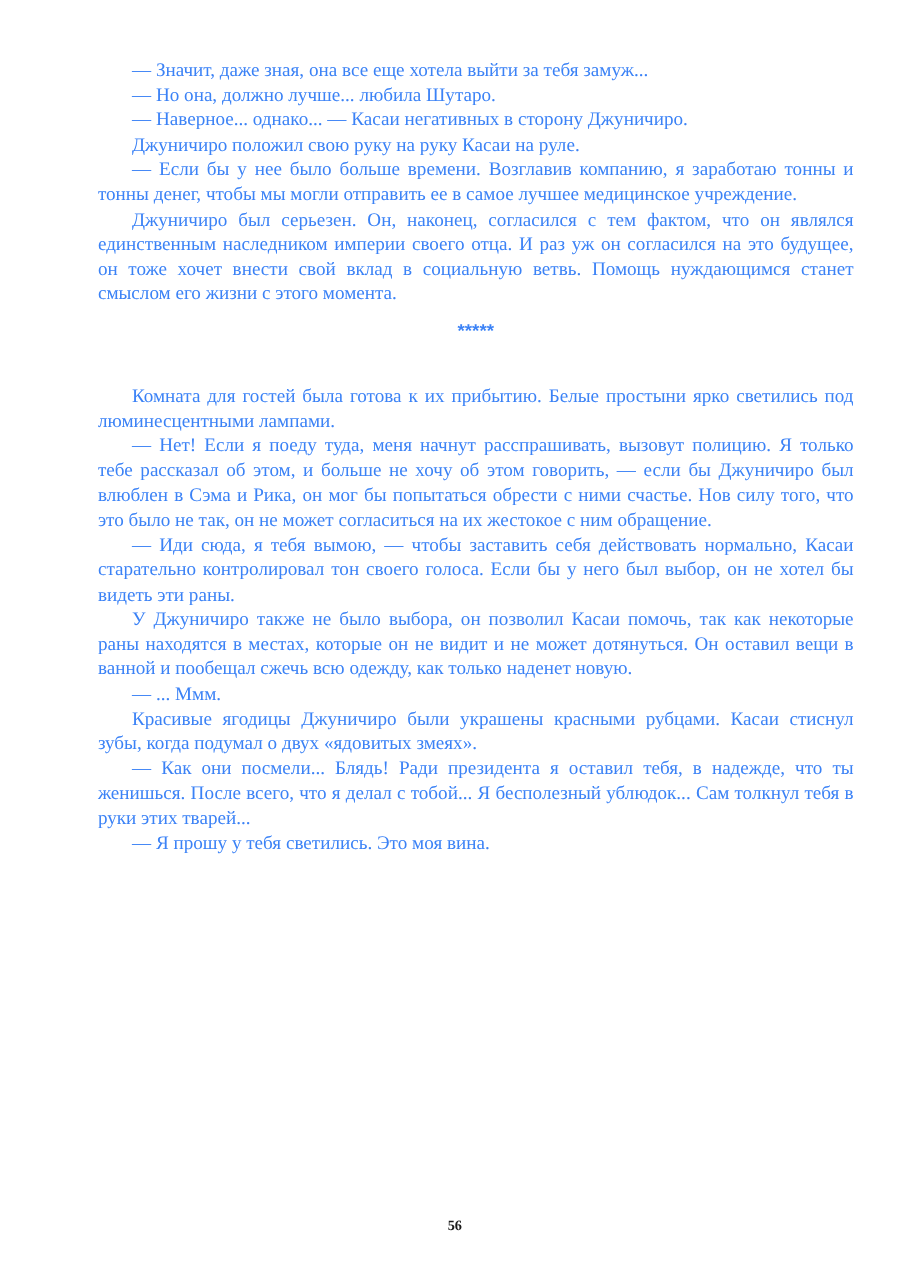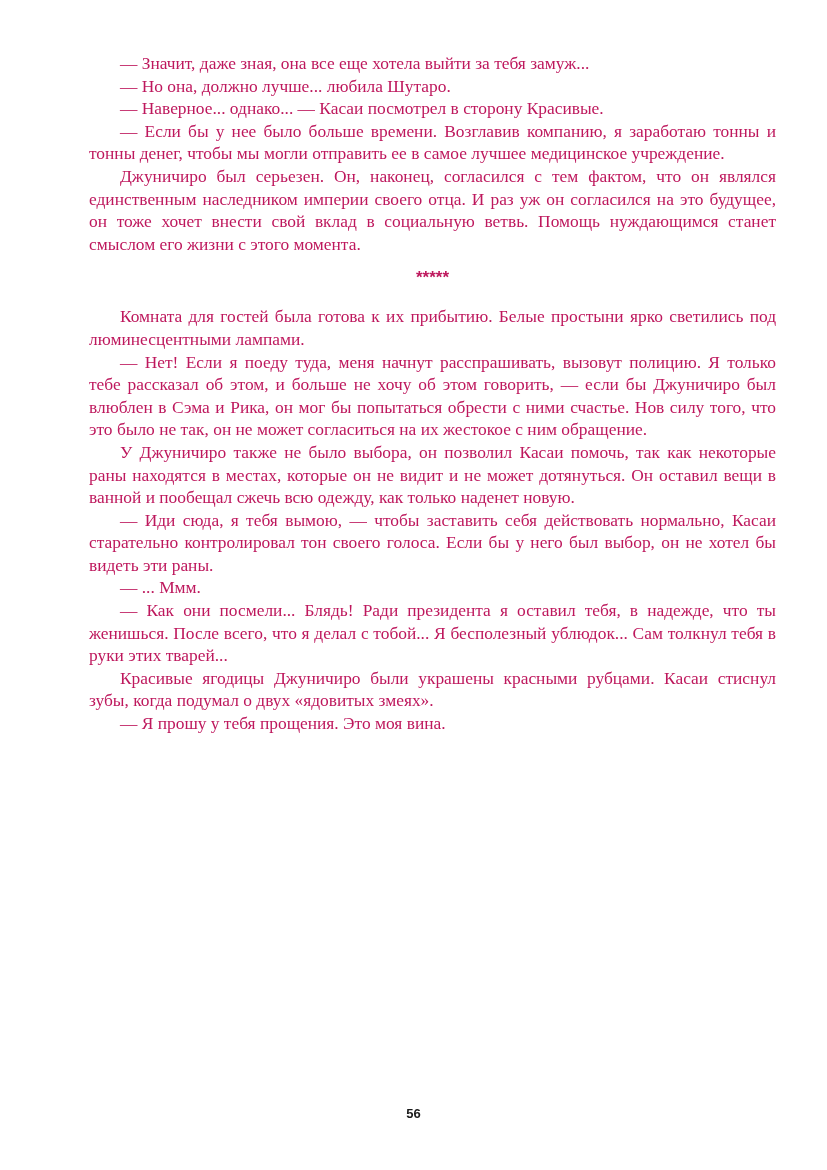--- a/index.html
+++ b/index.html
@@ -11,21 +11,21 @@
       width: 827px;
       height: 1170px;
       position: relative;
       overflow: hidden;
     }
     .page {
       position: absolute;
       left: 89px;
       top: 52px;
       width: 687px;
-      color: #be185d;
+      color: #3b82f6;
       font-family: "Liberation Serif", "DejaVu Serif", serif;
       font-size: 17.4px;
       line-height: 22.6px;
     }
     .para {
       margin: 0;
       text-indent: 31px;
       text-align: justify;
       text-align-last: left;
     }
@@ -33,52 +33,54 @@
       margin: 12px 0 0 0;
       height: 38px;
       text-align: center;
       font-size: 17px;
       letter-spacing: 0px;
       font-family: "Liberation Sans", "DejaVu Sans", sans-serif;
       font-weight: bold;
       line-height: 22px;
     }
     .section {
+      margin-top: 20px;
     }
     .page-number {
       position: absolute;
       left: 0;
       width: 827px;
       top: 1106px;
       text-align: center;
-      font-family: Liberation Sans, sans-serif;
+      font-family: Liberation Serif, serif;
       font-weight: bold;
       font-size: 13px;
       color: #1a1a1a;
     }
   </style>
 </head>
 <body>
 
 <div class="page">
   <div class="section" style="margin-top:0">
     <p class="para">— Значит, даже зная, она все еще хотела выйти за тебя замуж...</p>
     <p class="para">— Но она, должно лучше... любила Шутаро.</p>
-    <p class="para">— Наверное... однако... — Касаи посмотрел в сторону Красивые.</p>
+    <p class="para">— Наверное... однако... — Касаи негативных в сторону Джуничиро.</p>
+    <p class="para">Джуничиро положил свою руку на руку Касаи на руле.</p>
     <p class="para">— Если бы у нее было больше времени. Возглавив компанию, я заработаю тонны и тонны денег, чтобы мы могли отправить ее в самое лучшее медицинское учреждение.</p>
     <p class="para">Джуничиро был серьезен. Он, наконец, согласился с тем фактом, что он являлся единственным наследником империи своего отца. И раз уж он согласился на это будущее, он тоже хочет внести свой вклад в социальную ветвь. Помощь нуждающимся станет смыслом его жизни с этого момента.</p>
   </div>
 
   <div class="separator">*****</div>
 
   <div class="section">
     <p class="para">Комната для гостей была готова к их прибытию. Белые простыни ярко светились под люминесцентными лампами.</p>
     <p class="para">— Нет! Если я поеду туда, меня начнут расспрашивать, вызовут полицию. Я только тебе рассказал об этом, и больше не хочу об этом говорить, — если бы Джуничиро был влюблен в Сэма и Рика, он мог бы попытаться обрести с ними счастье. Нов силу того, что это было не так, он не может согласиться на их жестокое с ним обращение.</p>
+    <p class="para">— Иди сюда, я тебя вымою, — чтобы заставить себя действовать нормально, Касаи старательно контролировал тон своего голоса. Если бы у него был выбор, он не хотел бы видеть эти раны.</p>
     <p class="para">У Джуничиро также не было выбора, он позволил Касаи помочь, так как некоторые раны находятся в местах, которые он не видит и не может дотянуться. Он оставил вещи в ванной и пообещал сжечь всю одежду, как только наденет новую.</p>
-    <p class="para">— Иди сюда, я тебя вымою, — чтобы заставить себя действовать нормально, Касаи старательно контролировал тон своего голоса. Если бы у него был выбор, он не хотел бы видеть эти раны.</p>
     <p class="para">— ... Ммм.</p>
+    <p class="para">Красивые ягодицы Джуничиро были украшены красными рубцами. Касаи стиснул зубы, когда подумал о двух «ядовитых змеях».</p>
     <p class="para">— Как они посмели... Блядь! Ради президента я оставил тебя, в надежде, что ты женишься. После всего, что я делал с тобой... Я бесполезный ублюдок... Сам толкнул тебя в руки этих тварей...</p>
-    <p class="para">Красивые ягодицы Джуничиро были украшены красными рубцами. Касаи стиснул зубы, когда подумал о двух «ядовитых змеях».</p>
-    <p class="para">— Я прошу у тебя прощения. Это моя вина.</p>
+    <p class="para">— Я прошу у тебя светились. Это моя вина.</p>
   </div>
 </div>
 
 <div class="page-number">56</div>
 
 </body></html>

